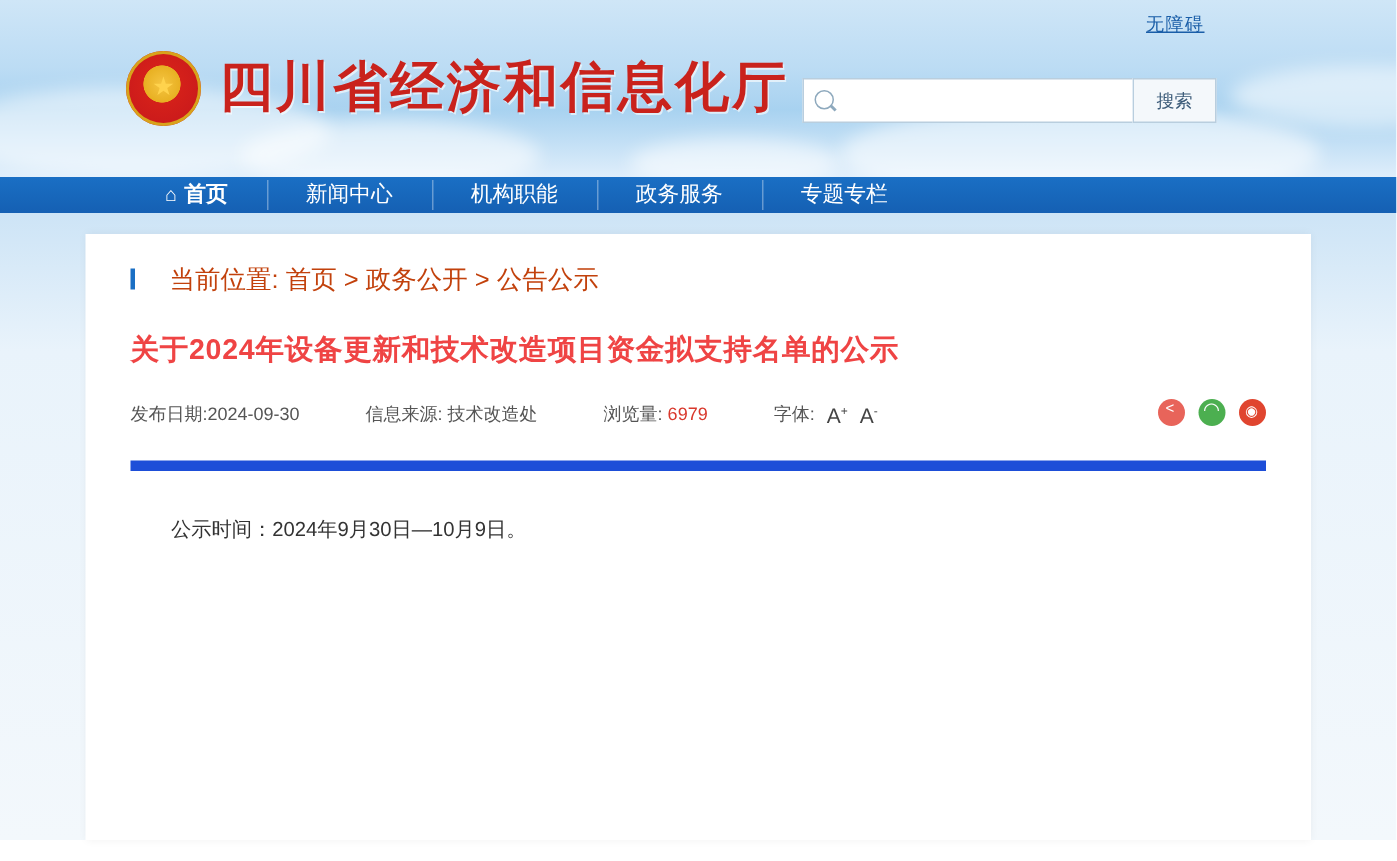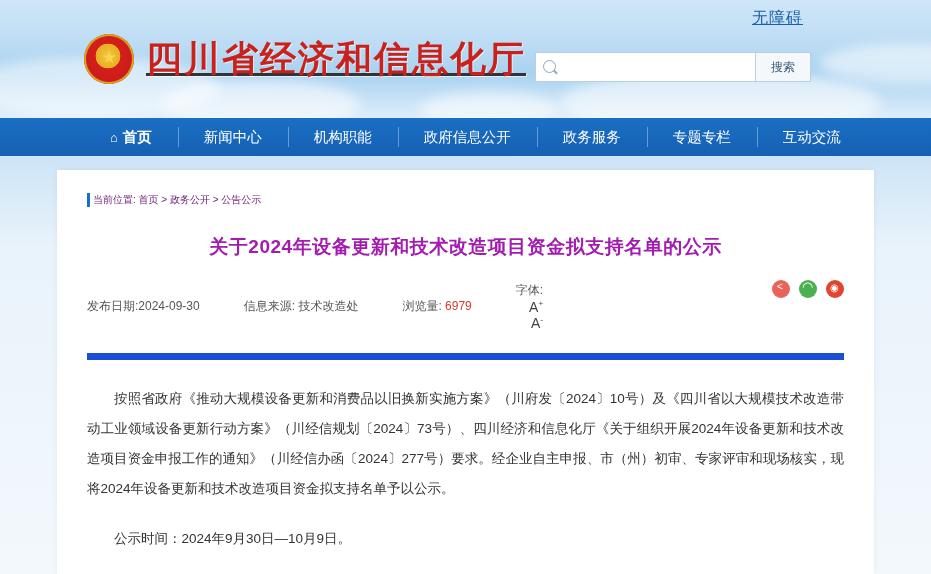--- a/index.html
+++ b/index.html
@@ -36,21 +36,21 @@
   .c1 { width: 260px; height: 60px; left: -40px; top: 58px; }
   .c2 { width: 200px; height: 48px; left: 160px; top: 80px; }
   .c3 { width: 320px; height: 66px; left: 560px; top: 70px; }
   .c4 { width: 180px; height: 40px; left: 820px; top: 44px; }
   .c5 { width: 140px; height: 34px; left: 420px; top: 92px; }
 
   .accessibility {
     position: absolute;
     right: 128px;
     top: 8px;
-    font-size: 16px;
+    font-size: 12px;
     color: #1a5ea8;
     letter-spacing: 1px;
     z-index: 5;
     text-decoration: underline;
   }
 
   .logo-wrap {
     position: absolute;
     left: 84px;
     top: 34px;
@@ -71,21 +71,20 @@
     position: absolute;
     color: #ffd34d;
     font-size: 17px;
     left: 50%;
     top: 50%;
     transform: translate(-50%, -55%);
   }
   .titles {
     margin-left: 12px;
     line-height: 1;
-    text-decoration: underline;
   }
   .cn-title {
     font-family: "DejaVu Sans", "Liberation Sans", sans-serif;
     font-size: 36px;
     font-weight: bold;
     color: #c9221c;
     letter-spacing: 2px;
     text-shadow: 1px 1px 0 rgba(255,255,255,0.6);
   }
   .en-title {
@@ -142,21 +141,21 @@
     border: 1px solid #b9cede;
     background: #f4f8fb;
     color: #3a5a78;
     font-size: 12px;
     cursor: pointer;
     box-sizing: border-box;
   }
 
   
   .nav {
-    height: 38px;
+    height: 24px;
     background: linear-gradient(180deg, #1a6fc4 0%, #1560b3 100%);
     display: flex;
     align-items: center;
     padding-left: 84px;
     box-sizing: border-box;
   }
   .nav-item {
     color: #ffffff;
     font-size: 14.5px;
     padding: 0 26px;
@@ -197,59 +196,58 @@
     width: 817px;
     min-height: 404px;
     background: #ffffff;
     box-shadow: 0 0 6px rgba(0,0,0,0.06);
     box-sizing: border-box;
     padding: 22px 30px 0 30px;
   }
   .breadcrumb {
     display: flex;
     align-items: center;
-    font-size: 10px;
-    color: #701a75;
-    padding-left: 6px;
+    font-size: 17px;
+    color: #c2410c;
+    padding-left: 26px;
     position: relative;
     height: 16px;
   }
   .breadcrumb::before {
     content: "";
     position: absolute;
     left: 0;
     top: 1px;
     width: 3px;
     height: 14px;
     background: #1a6fc4;
   }
   .doc-title {
     margin-top: 26px;
-    text-align: center;
+    text-align: left;
     font-size: 19px;
     font-weight: bold;
-    color: #a21caf;
+    color: #ef4444;
     letter-spacing: 0.5px;
   }
   .meta-bar {
     margin-top: 22px;
     display: flex;
     align-items: center;
     font-size: 12px;
     color: #555;
     border-bottom: 7px solid #1d4ed8;
     padding-bottom: 22px;
     position: relative;
   }
   .meta-item { margin-right: 44px; white-space: nowrap; }
   .meta-views-num { color: #d9382c; }
   .font-size-ctrl {
     display: flex;
-    align-items: flex-end;
-    flex-direction: column;
+    align-items: center;
   }
   .fs-btn {
     margin-left: 8px;
     font-size: 14px;
     color: #444;
     cursor: pointer;
   }
   .fs-btn sup { font-size: 8px; }
   .share-group {
     position: absolute;
@@ -338,24 +336,22 @@
       <button class="search-btn">搜索</button>
     </div>
   </div>
 
   <div class="nav">
     <div class="nav-item home">
       <span class="home-icon">⌂</span><span>首页</span>
     </div>
     <div class="nav-item">新闻中心</div>
     <div class="nav-item">机构职能</div>
-    <div class="nav-item">政府信息公开</div>
     <div class="nav-item">政务服务</div>
     <div class="nav-item">专题专栏</div>
-    <div class="nav-item">互动交流</div>
   </div>
 
   <div class="body-area">
     <div class="content-card">
 
       <div class="breadcrumb">当前位置: 首页 &gt; 政务公开 &gt; 公告公示</div>
 
       <div class="doc-title">关于2024年设备更新和技术改造项目资金拟支持名单的公示</div>
 
       <div class="meta-bar">
@@ -371,21 +367,20 @@
           <span class="fs-btn"><span>A</span><sup>-</sup></span>
         </span>
         <span class="share-group">
           <span class="share-ico ico-share"></span>
           <span class="share-ico ico-wechat"></span>
           <span class="share-ico ico-weibo"></span>
         </span>
       </div>
 
       <div class="doc-body">
-        <p>按照省政府《推动大规模设备更新和消费品以旧换新实施方案》（川府发〔2024〕10号）及《四川省以大规模技术改造带动工业领域设备更新行动方案》（川经信规划〔2024〕73号）、四川经济和信息化厅《关于组织开展2024年设备更新和技术改造项目资金申报工作的通知》（川经信办函〔2024〕277号）要求。经企业自主申报、市（州）初审、专家评审和现场核实，现将2024年设备更新和技术改造项目资金拟支持名单予以公示。</p>
         <p>公示时间：2024年9月30日—10月9日。</p>
 
       </div>
 
     </div>
   </div>
 
 </div>
 
 </body></html>

